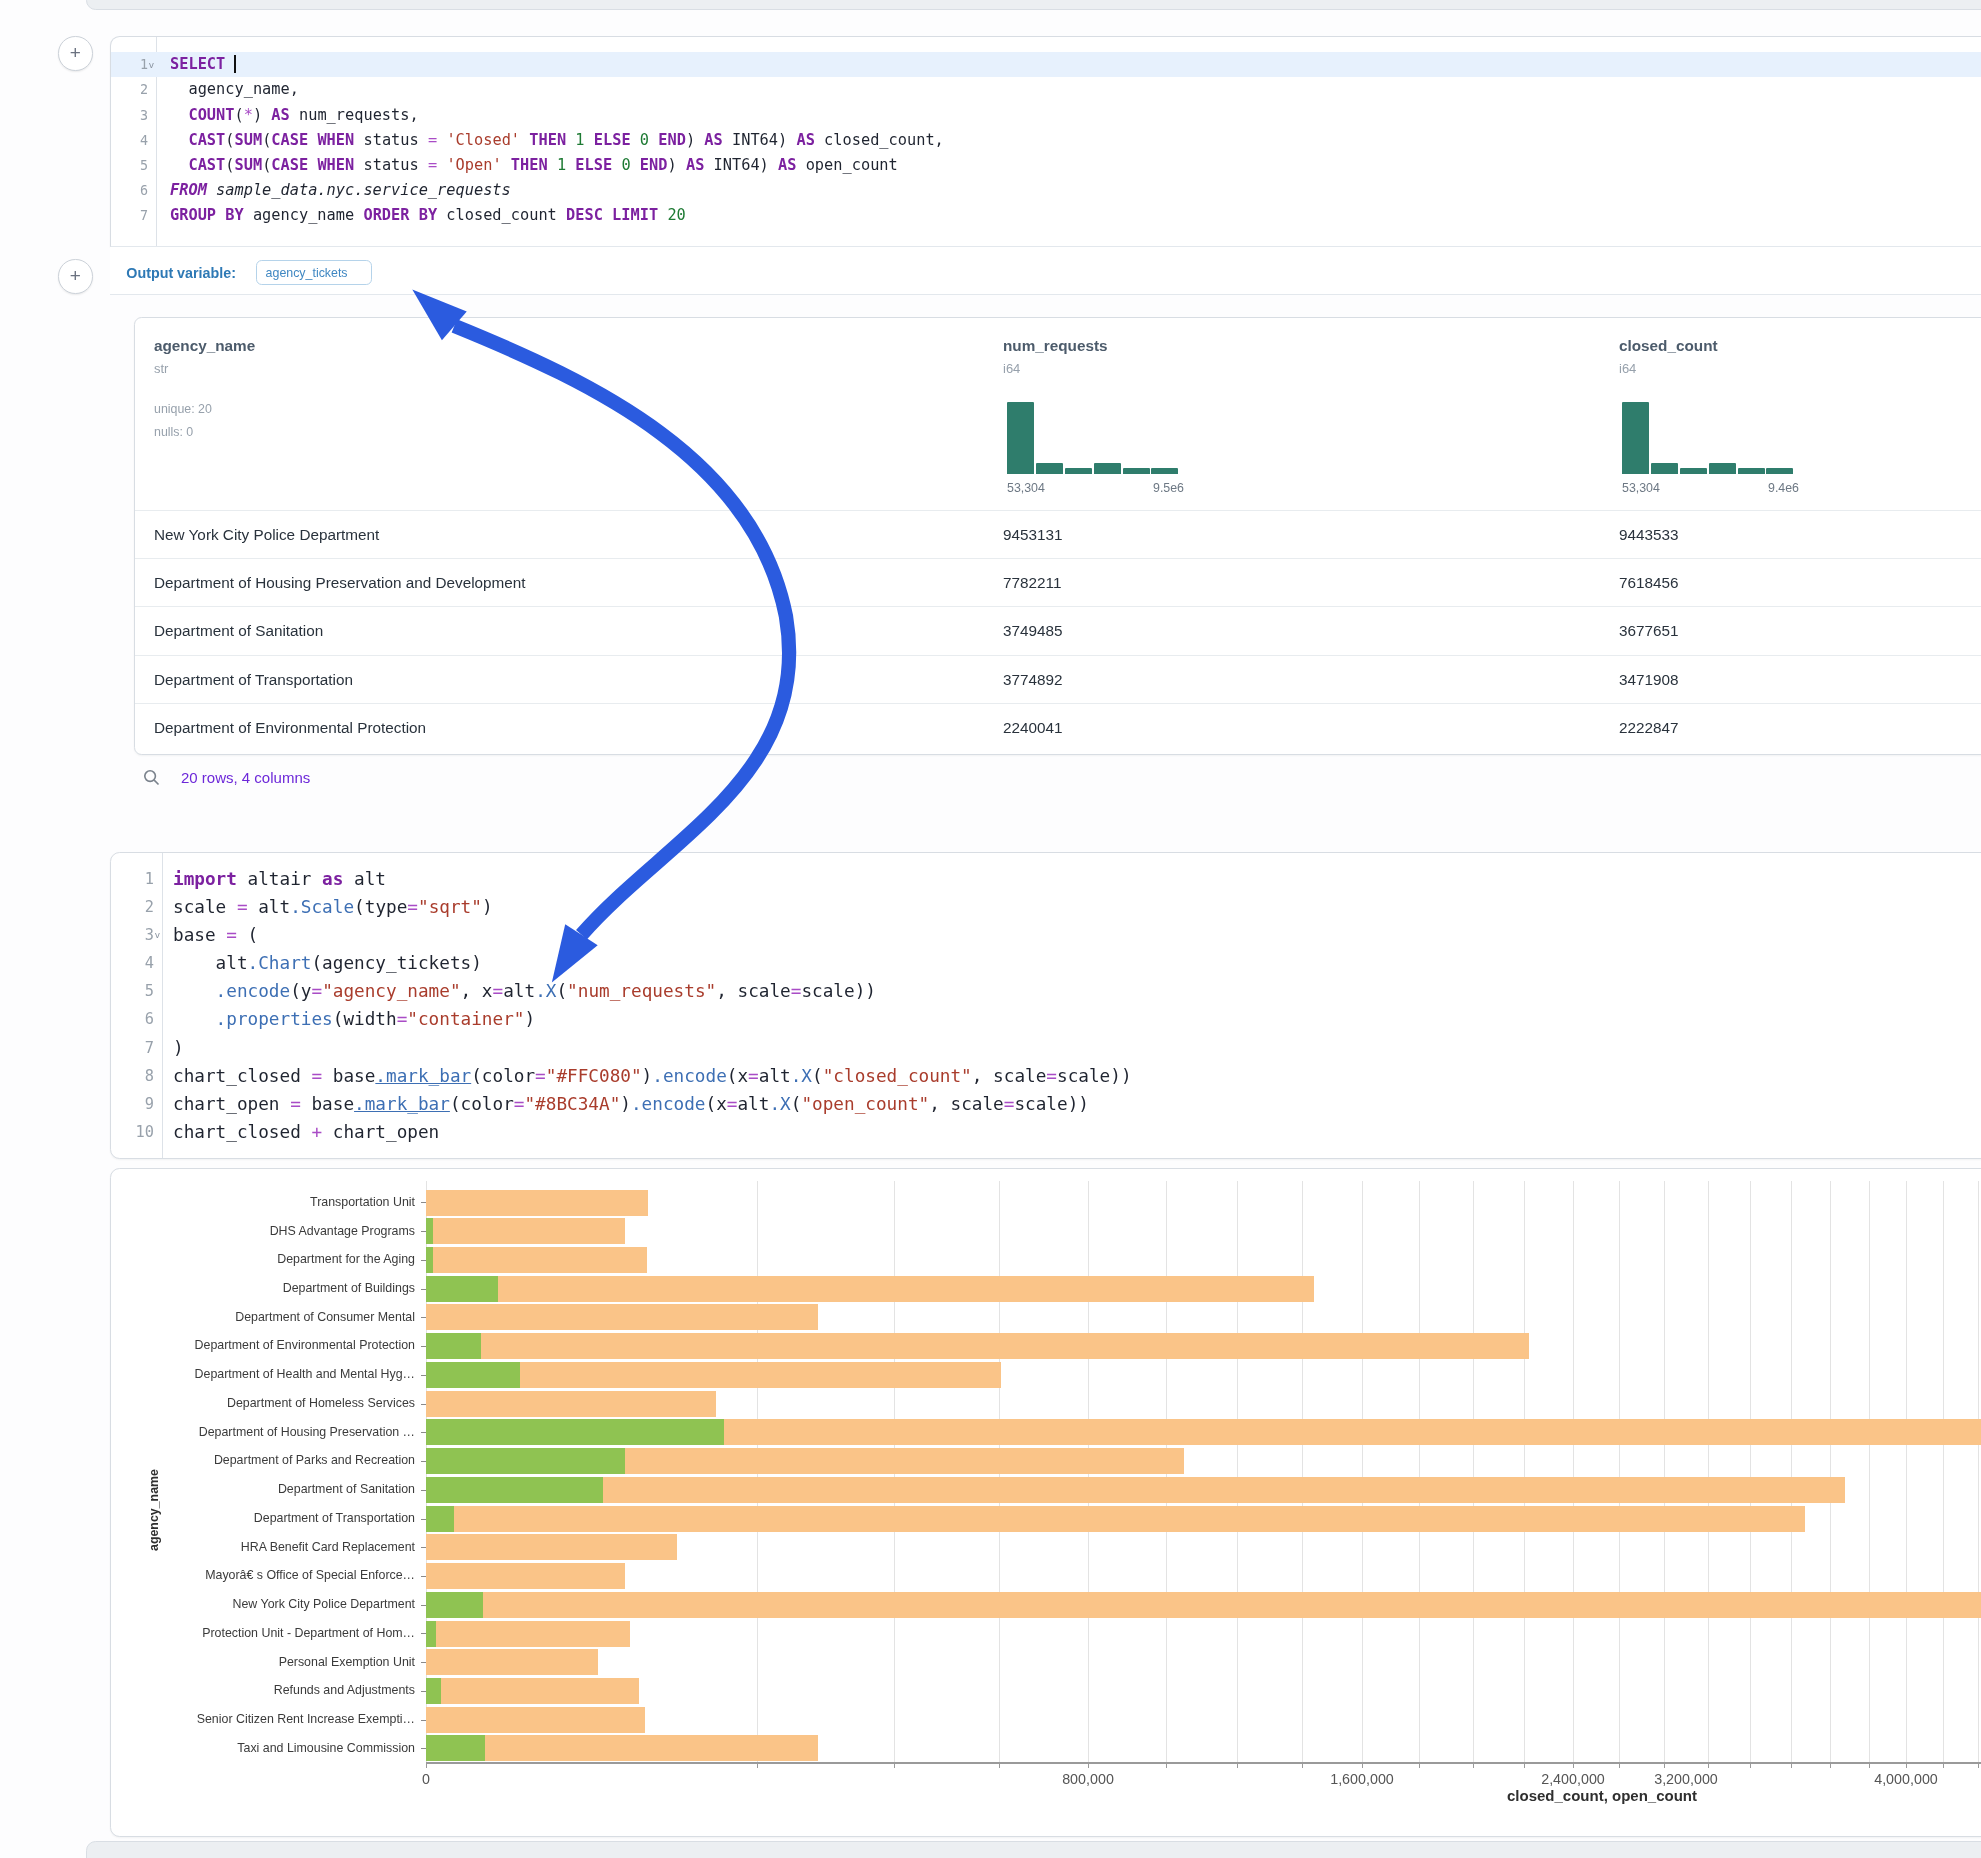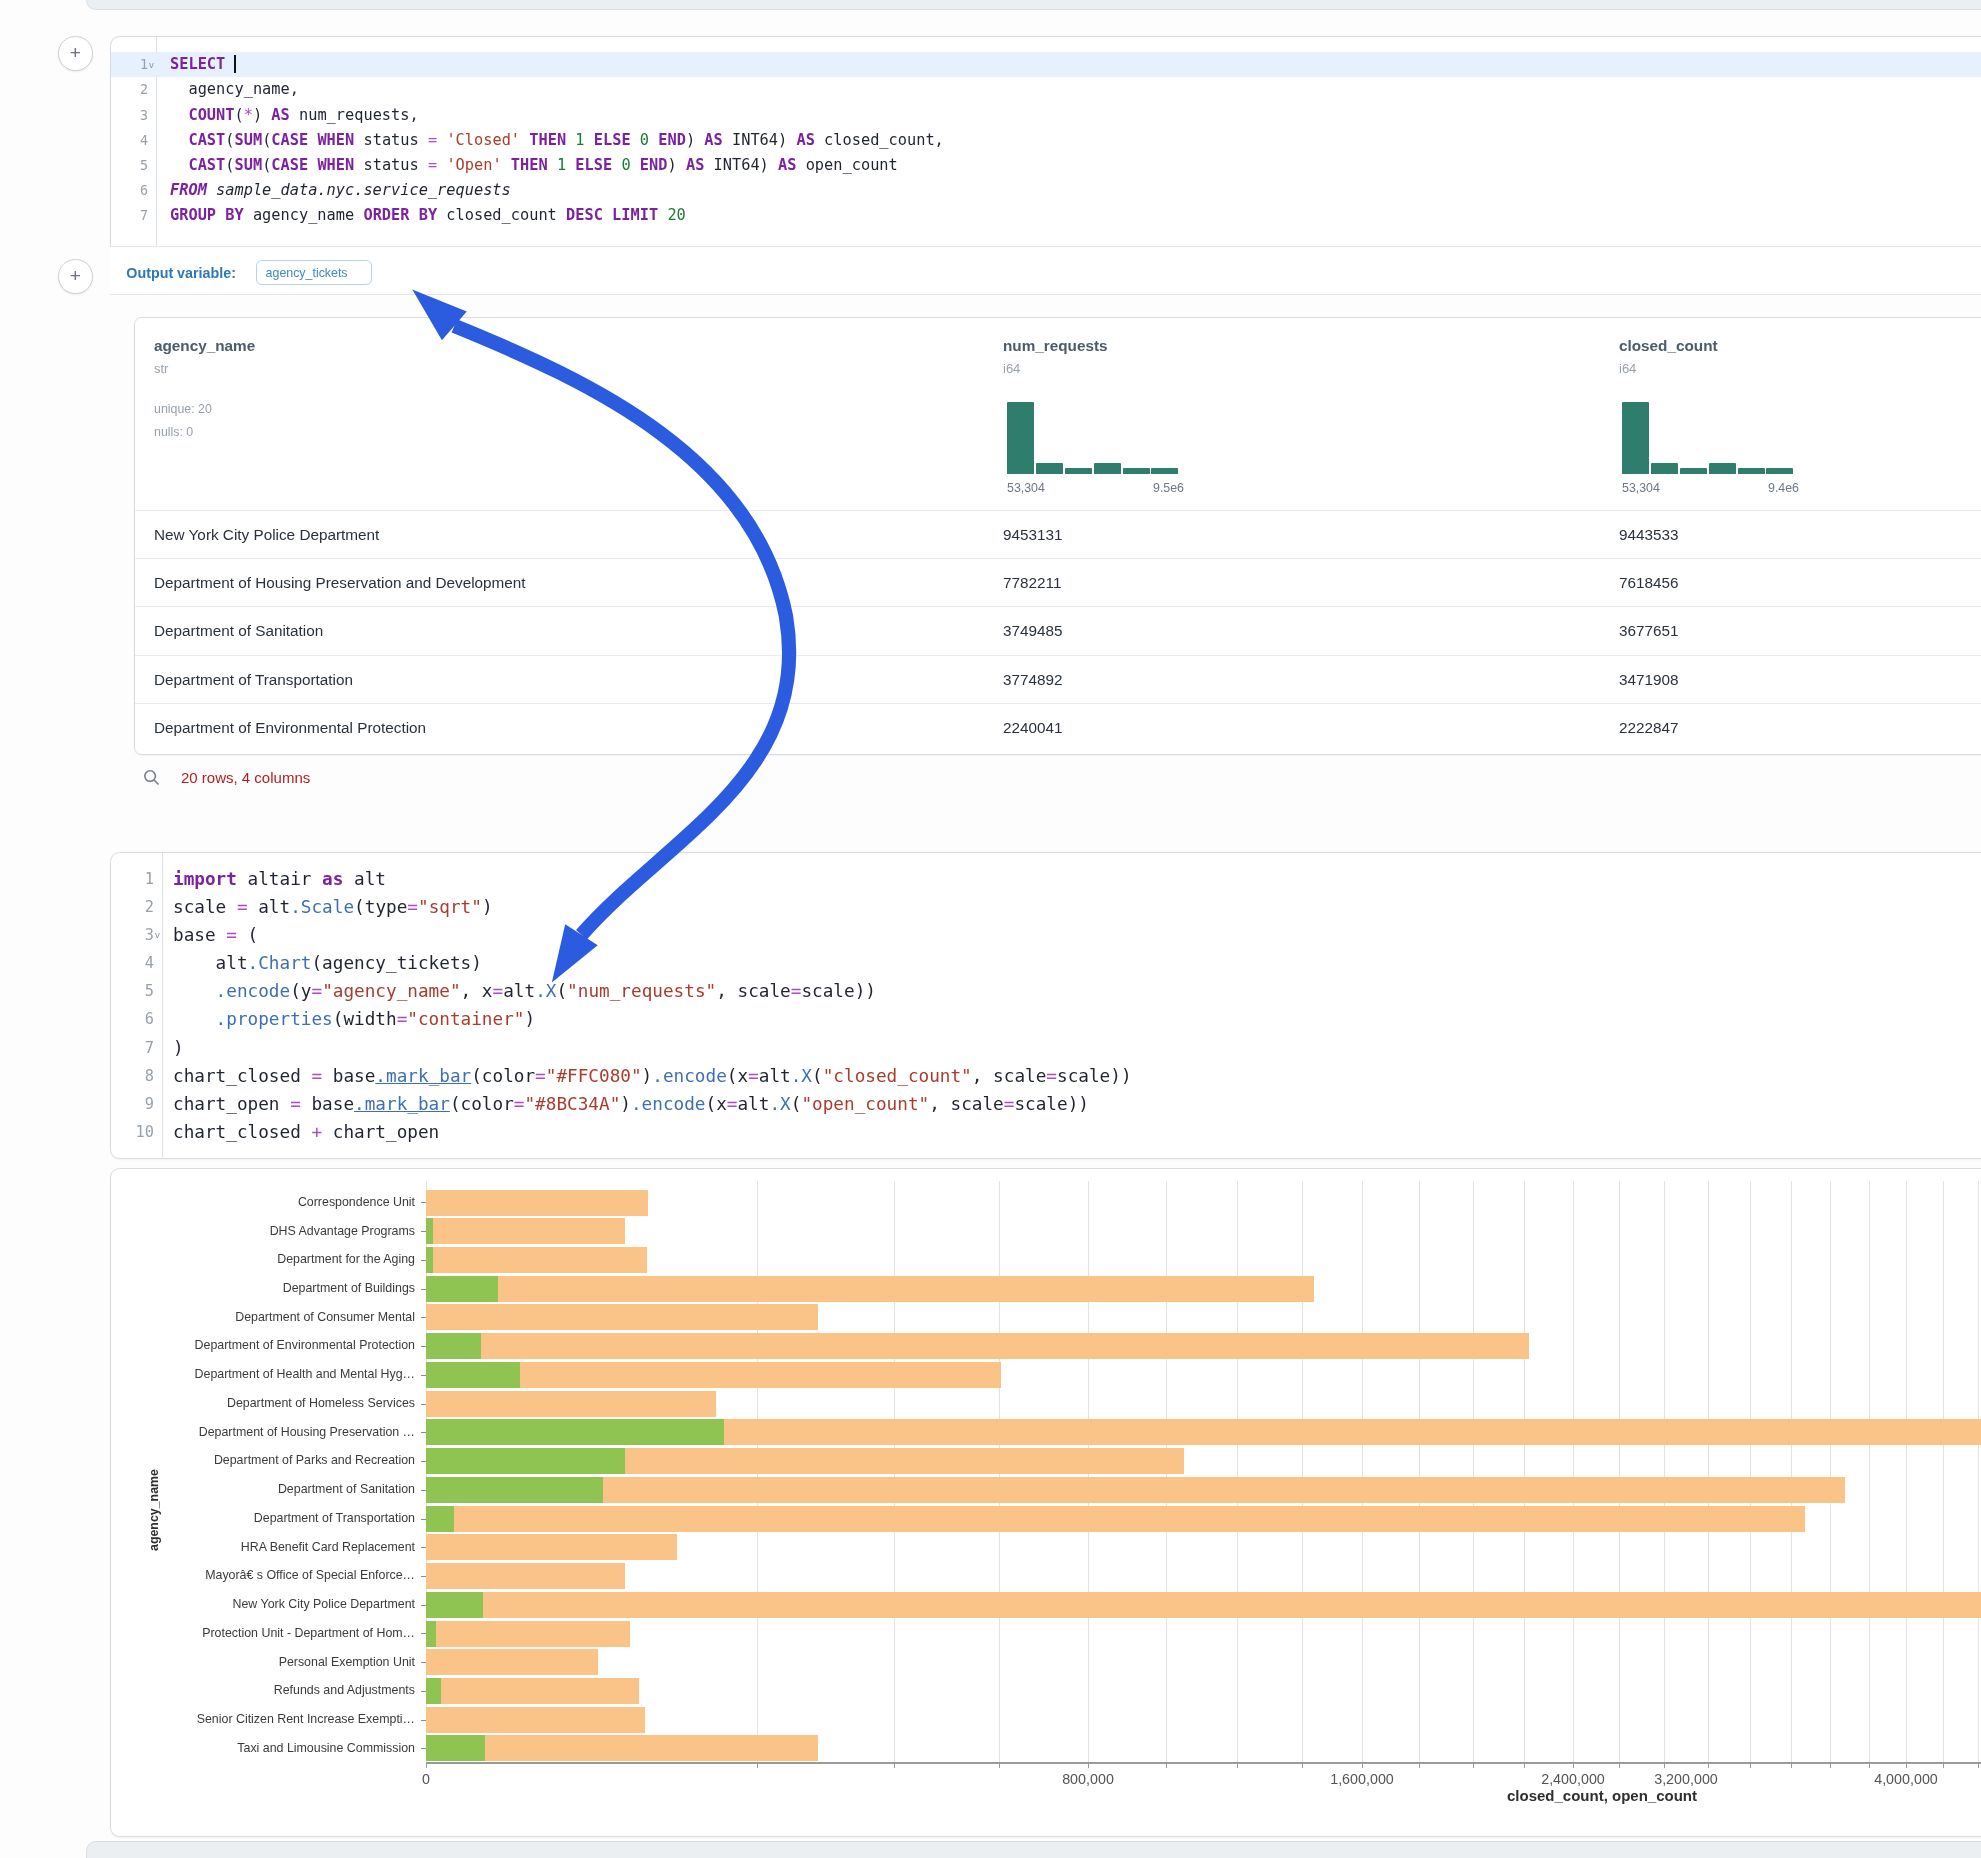--- a/index.html
+++ b/index.html
@@ -30,21 +30,21 @@
   
   .th-name{position:absolute;font-weight:bold;font-size:15.3px;color:#4c5b6b;}
   .th-type{position:absolute;font-size:13px;color:#97a1ac;}
   .th-stat{position:absolute;font-size:12.4px;color:#97a1ac;}
   .hist{position:absolute;display:flex;align-items:flex-end;gap:1.9px;}
   .hist-bar{background:#2f7d6c;border-radius:1px 1px 0 0;}
   .hist-labels{position:absolute;display:flex;justify-content:space-between;
         font-size:12.4px;color:#6d7884;}
   .t-row{position:absolute;left:0;right:0;border-top:1px solid #e8ecef;}
   .t-cell{position:absolute;top:50%;transform:translateY(-50%);font-size:15.3px;color:#29323c;white-space:nowrap;}
-  #table-footer{position:absolute;color:#b91c1c;font-size:15px;}
+  #table-footer{position:absolute;color:#6d28d9;font-size:15px;}
   
   .grid-line{position:absolute;width:1px;background:#e3e3e3;}
   .axis-line{position:absolute;height:1.9px;background:#9a9a9a;}
   .x-tick{position:absolute;width:1px;height:5.7px;background:#9a9a9a;}
   .x-tick-label{position:absolute;transform:translateX(-50%);font-size:14.3px;color:#555;white-space:nowrap;}
   .y-label{position:absolute;text-align:right;font-size:12.4px;color:#3b3b3b;white-space:nowrap;overflow:hidden;}
   .y-tick{position:absolute;width:5.7px;height:1px;background:#8a8a8a;}
   .bar{position:absolute;}
   #x-title{position:absolute;font-weight:bold;font-size:15px;color:#2f2f2f;text-align:center;}
   #y-title{position:absolute;font-weight:bold;font-size:12.4px;color:#2f2f2f;
@@ -214,21 +214,21 @@
         <div class="x-tick" style="left: 1832px; top: 593px;"></div>
         <div class="grid-line" style="left: 1867px; top: 11.5px; height: 581px;"></div>
         <div class="x-tick" style="left: 1867px; top: 593px;"></div>
         <div class="axis-line" style="left: 315px; top: 593px; width: 1575px;"></div>
         <div class="x-tick-label" style="left: 315px; top: 602px;">0</div>
         <div class="x-tick-label" style="left: 977px; top: 602px;">800,000</div>
         <div class="x-tick-label" style="left: 1251px; top: 602px;">1,600,000</div>
         <div class="x-tick-label" style="left: 1462px; top: 602px;">2,400,000</div>
         <div class="x-tick-label" style="left: 1575px; top: 602px;">3,200,000</div>
         <div class="x-tick-label" style="left: 1795px; top: 602px;">4,000,000</div>
-        <div class="y-label" style="left: 0px; width: 304px; top: 26px;">Correspondence Unit</div>
+        <div class="y-label" style="left: 0px; width: 304px; top: 26px;">Transportation Unit</div>
         <div class="y-tick" style="left: 310px; top: 33px;"></div>
         <div class="bar" style="left: 315px; top: 20.6px; width: 222px; height: 26px; background: rgb(250, 196, 136);"></div>
         <div class="y-label" style="left: 0px; width: 304px; top: 55px;">DHS Advantage Programs</div>
         <div class="y-tick" style="left: 310px; top: 62px;"></div>
         <div class="bar" style="left: 315px; top: 49px; width: 199px; height: 26px; background: rgb(250, 196, 136);"></div>
         <div class="bar" style="left: 315px; top: 49px; width: 7.4px; height: 26px; background: rgb(143, 195, 82);"></div>
         <div class="y-label" style="left: 0px; width: 304px; top: 83px;">Department for the Aging</div>
         <div class="y-tick" style="left: 310px; top: 91px;"></div>
         <div class="bar" style="left: 315px; top: 78px; width: 221px; height: 26px; background: rgb(250, 196, 136);"></div>
         <div class="bar" style="left: 315px; top: 78px; width: 7.4px; height: 26px; background: rgb(143, 195, 82);"></div>

